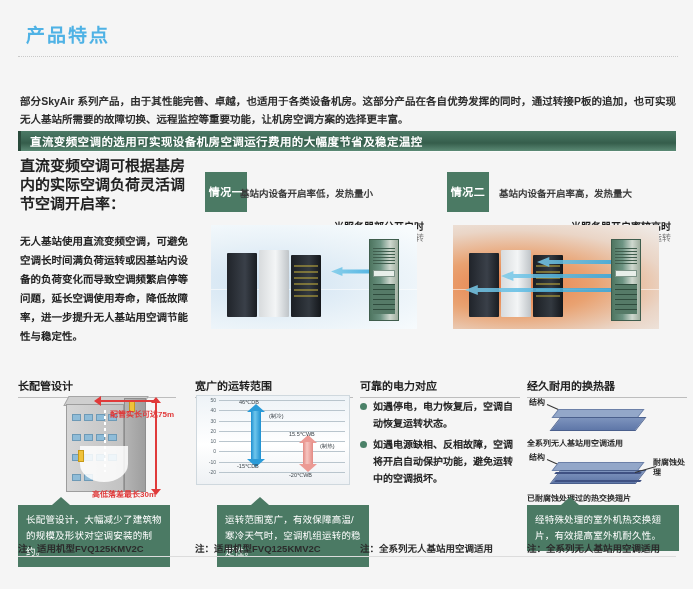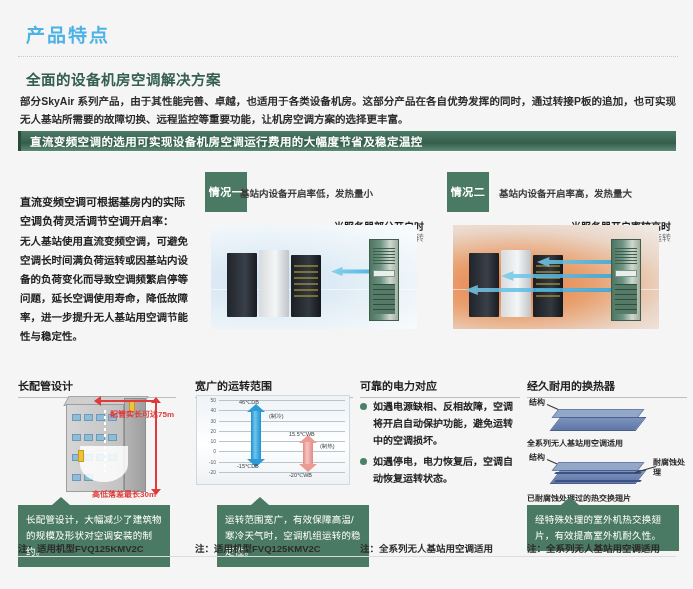--- a/index.html
+++ b/index.html
@@ -76,25 +76,24 @@
     white-space: nowrap;
   }
   #bar1 { left: 18px; top: 131px; width: 658px; }
   #bar2 { left: 18px; top: 350px; width: 658px; }
 
   
   .b1-left {
     position: absolute;
     left: 20px; top: 156px;
     width: 170px;
-    font-size: 11px;
+    font-size: 15px;
     font-weight: bold;
     line-height: 19px;
     color: #222;
-    margin-top: 37px;
   }
   .b1-left2 {
     position: absolute;
     left: 20px; top: 232px;
     width: 178px;
     font-size: 10.5px;
     font-weight: bold;
     line-height: 19px;
     color: #222;
   }
@@ -385,21 +384,20 @@
 </style>
 </head>
 <body>
 
 <div id="page">
   <div class="page-inner">
 
     <div class="page-title">产品特点</div>
     <div class="title-rule"></div>
 
-    <div class="sub-heading">全面的设备机房空调解决方案</div>
     <div class="intro-para">部分SkyAir 系列产品，由于其性能完善、卓越，也适用于各类设备机房。这部分产品在各自优势发挥的同时，通过转接P板的追加，也可实现无人基站所需要的故障切换、远程监控等重要功能，让机房空调方案的选择更丰富。</div>
 
     <div class="section-bar" id="bar1">
       <span class="bar-text">直流变频空调的选用可实现设备机房空调运行费用的大幅度节省及稳定温控</span>
     </div>
 
     <div class="b1-left">直流变频空调可根据基房内的实际空调负荷灵活调节空调开启率：</div>
     <div class="b1-left2">无人基站使用直流变频空调，可避免空调长时间满负荷运转或因基站内设备的负荷变化而导致空调频繁启停等问题，延长空调使用寿命，降低故障率，进一步提升无人基站用空调节能性与稳定性。</div>
 
     <div class="case-badge" style="left:205px; top:172px;">情况一</div>
@@ -546,22 +544,22 @@
     </div>
 
     <div class="callout" style="left:195px; top:505px;margin-left:22px;">运转范围宽广，有效保障高温/寒冷天气时，空调机组运转的稳定性。</div>
     <div class="note" style="left:195px; top:541px;">注：适用机型FVQ125KMV2C</div>
 
     <div class="col" id="col3">
       <div class="col-head">可靠的电力对应</div>
     </div>
 
     <div class="bullet-list">
+      <div class="bullet-item">如遇停电，电力恢复后，空调自动恢复运转状态。</div>
       <div class="bullet-item">如遇电源缺相、反相故障，空调将开启自动保护功能，避免运转中的空调损坏。</div>
-      <div class="bullet-item">如遇停电，电力恢复后，空调自动恢复运转状态。</div>
     </div>
     <div class="note" style="left:360px; top:541px;">注：全系列无人基站用空调适用</div>
 
     <div class="col" id="col4">
       <div class="col-head">经久耐用的换热器</div>
     </div>
 
     <div class="hx" style="left:527px; top:396px; width:160px; height:110px;">
 
       <div class="hx-cap" style="left:2px; top:0px;">结构</div>

